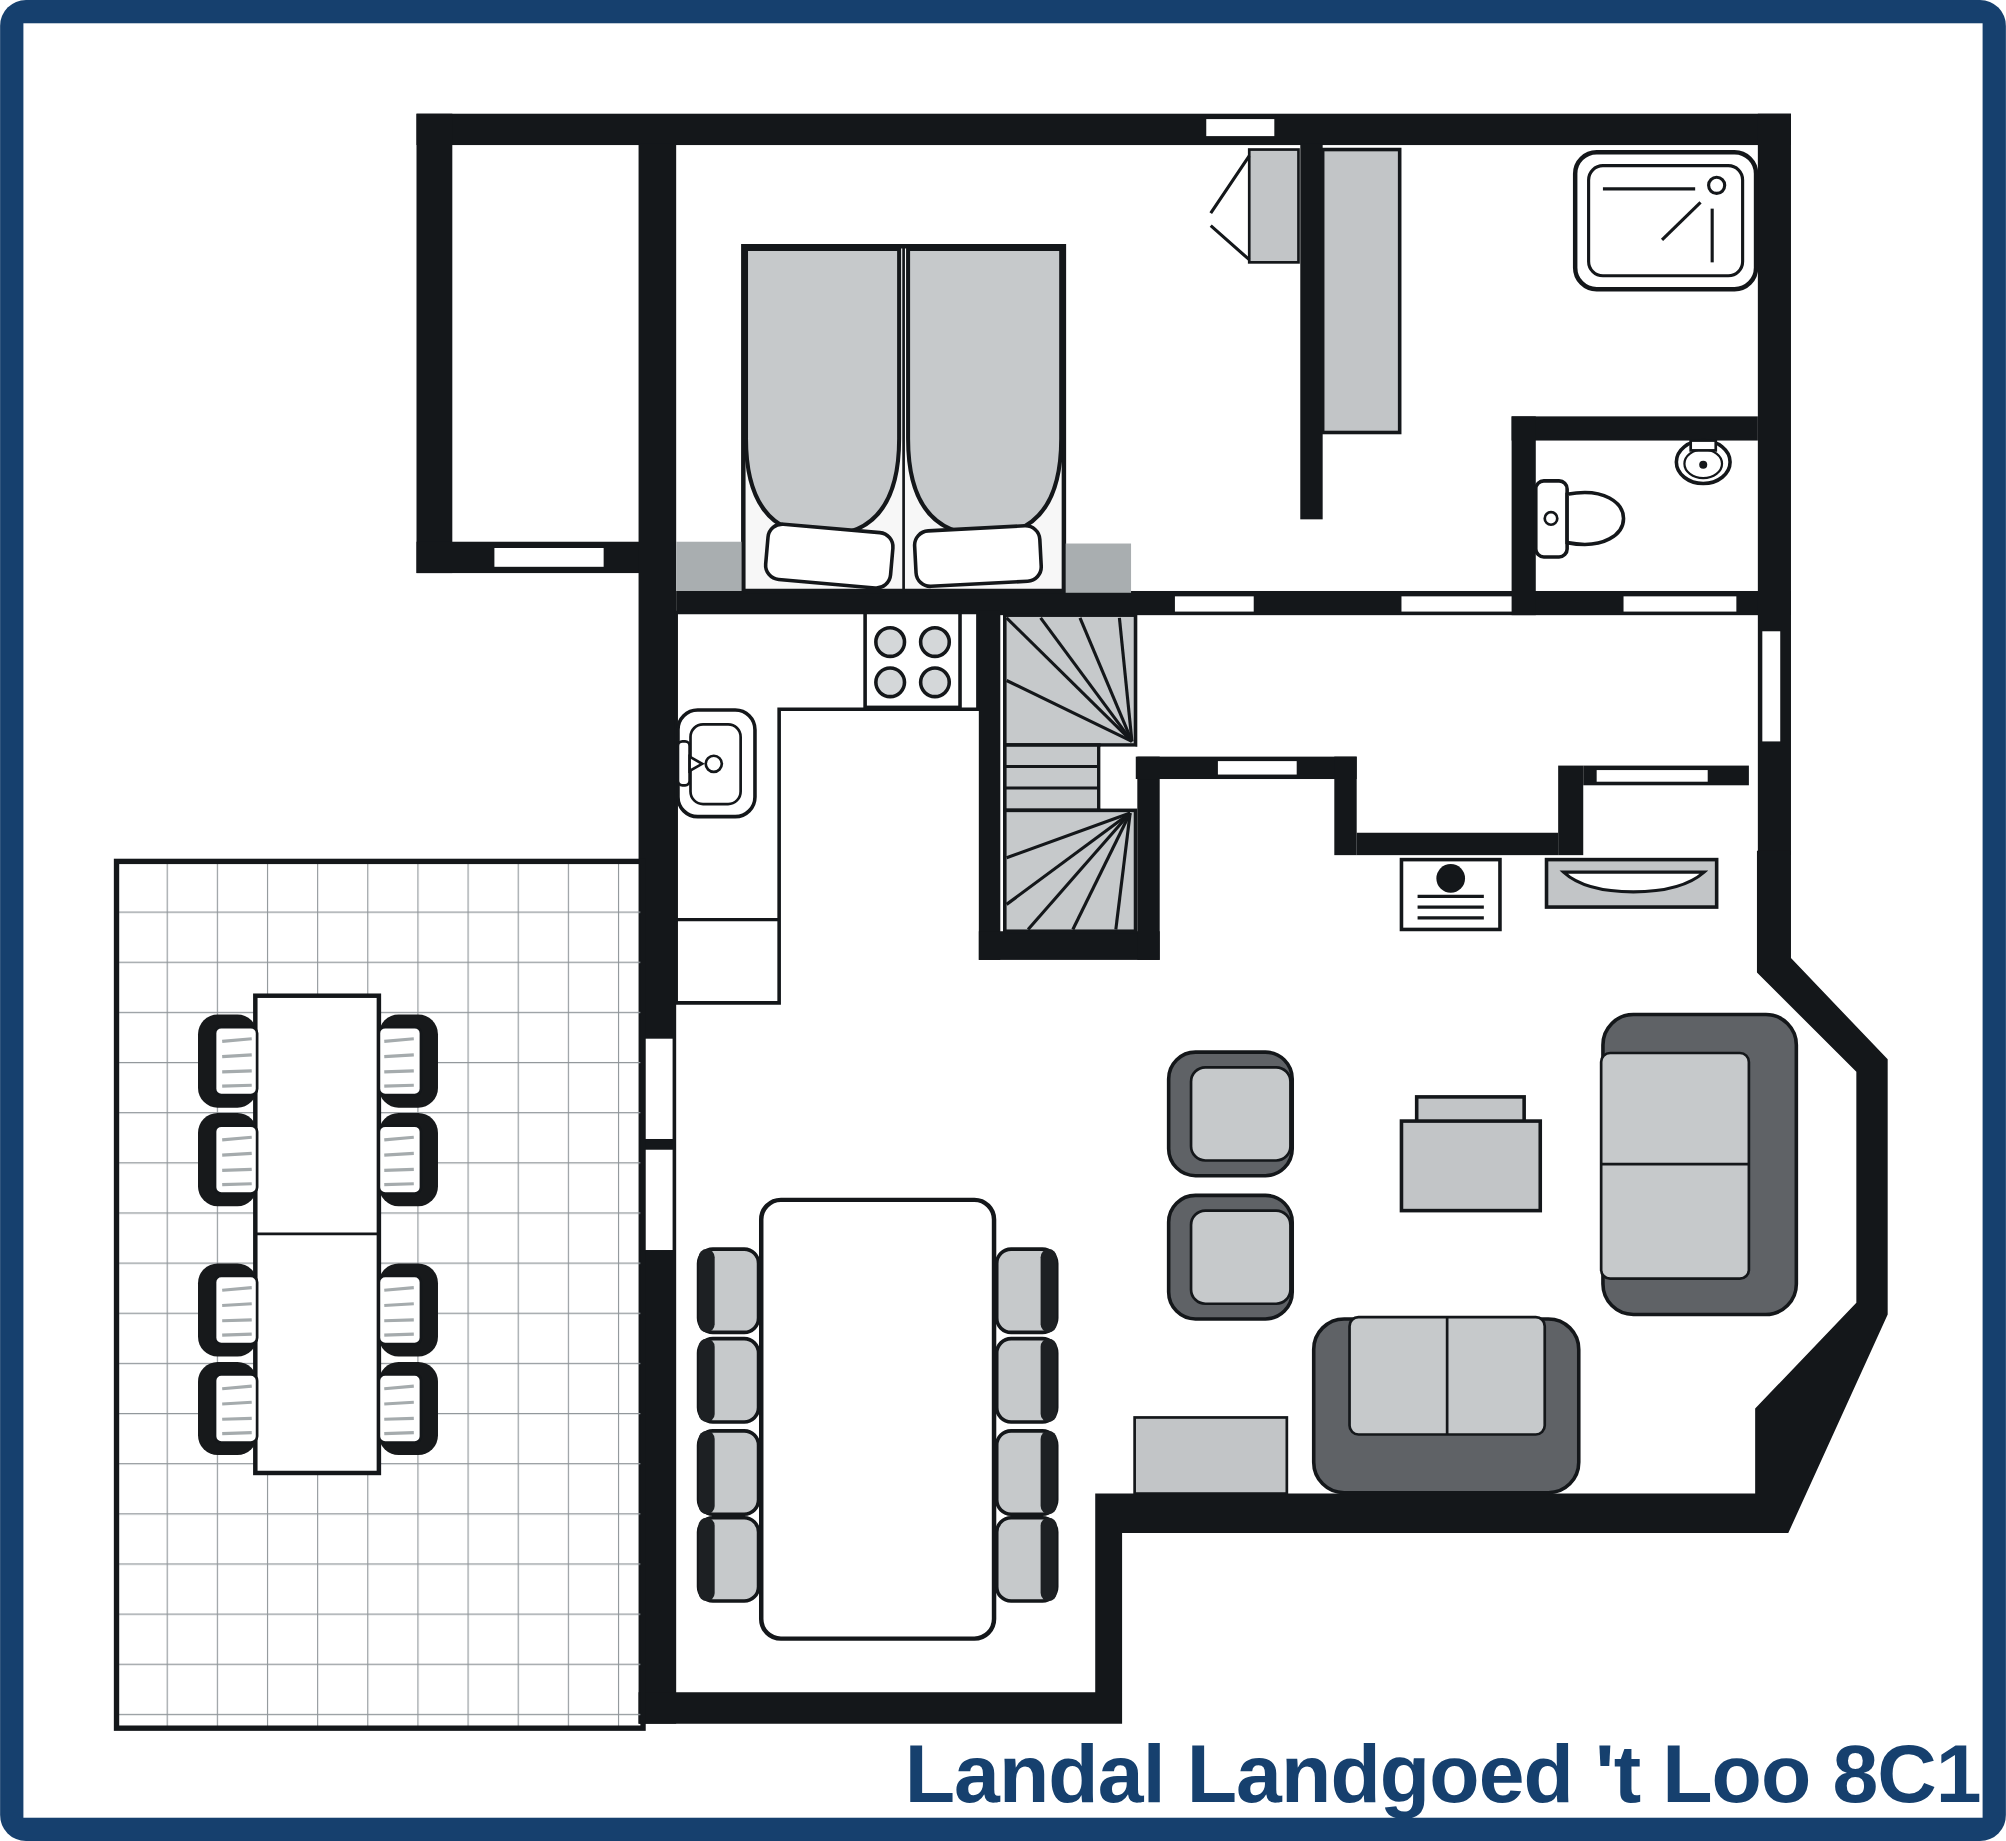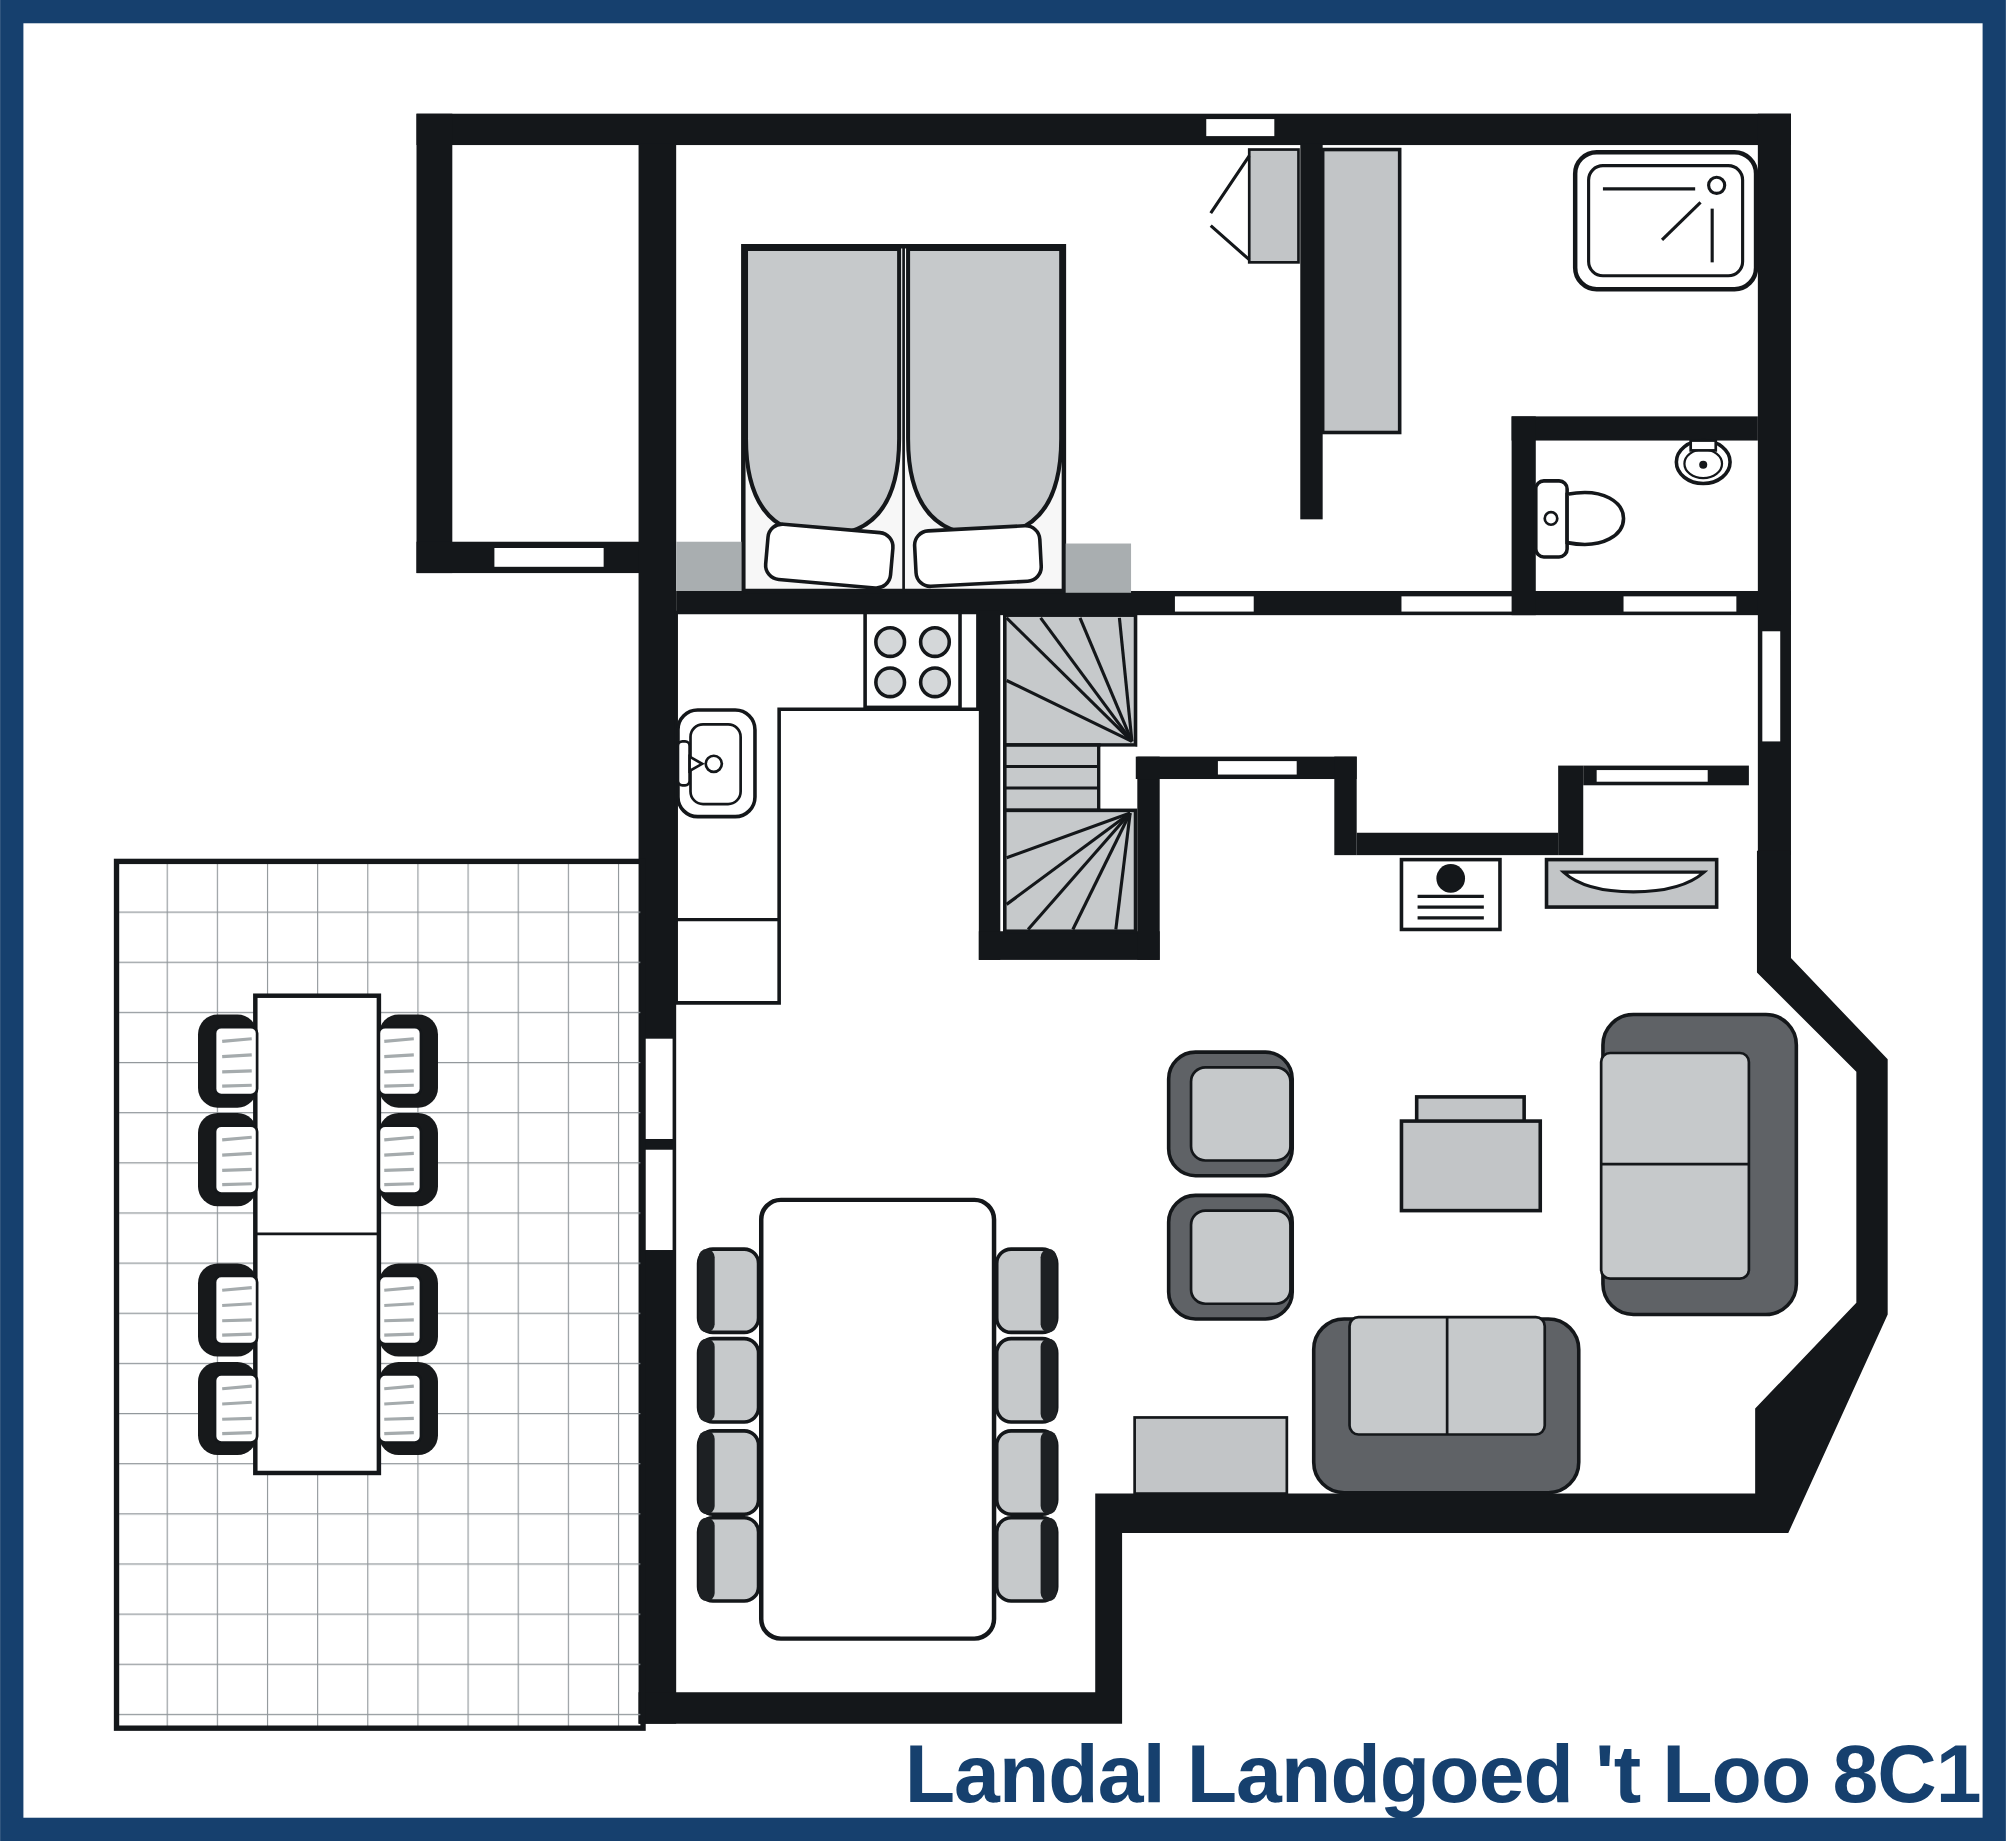--- a/index.html
+++ b/index.html
@@ -1,17 +1,17 @@
 <!DOCTYPE html>
 <html style="--navy: #16406e; --wall: #14171a; --floor: #ffffff; --furniture_light: #c6c9cb; --furniture_mid: #a9aeb0; --furniture_dark: #5f6266; --chair_black: #17191b; --grid: #90969a; --burner: #d4d7d9; --stripe: #a5abad;font-size:14.3px"><head>
 <meta charset="utf-8">
 <style>
   html,body{margin:0;padding:0;background:#ffffff;}
   .page{width:2006px;height:1841px;position:relative;background:#fff;overflow:hidden;
-        font-family:"Liberation Sans", sans-serif;}
+        font-family:"Liberation Sans", sans-serif;border-radius:26px;}
   svg{display:block;position:absolute;left:0;top:0;}
   .wall{fill:var(--wall);}
   .slot{fill:var(--floor);}
   .title{fill:var(--navy);font-family:"Liberation Sans",sans-serif;font-weight:600;
          font-size:92px;letter-spacing:-1px;}
 </style>
 </head>
 <body>
 
 <div class="page">

